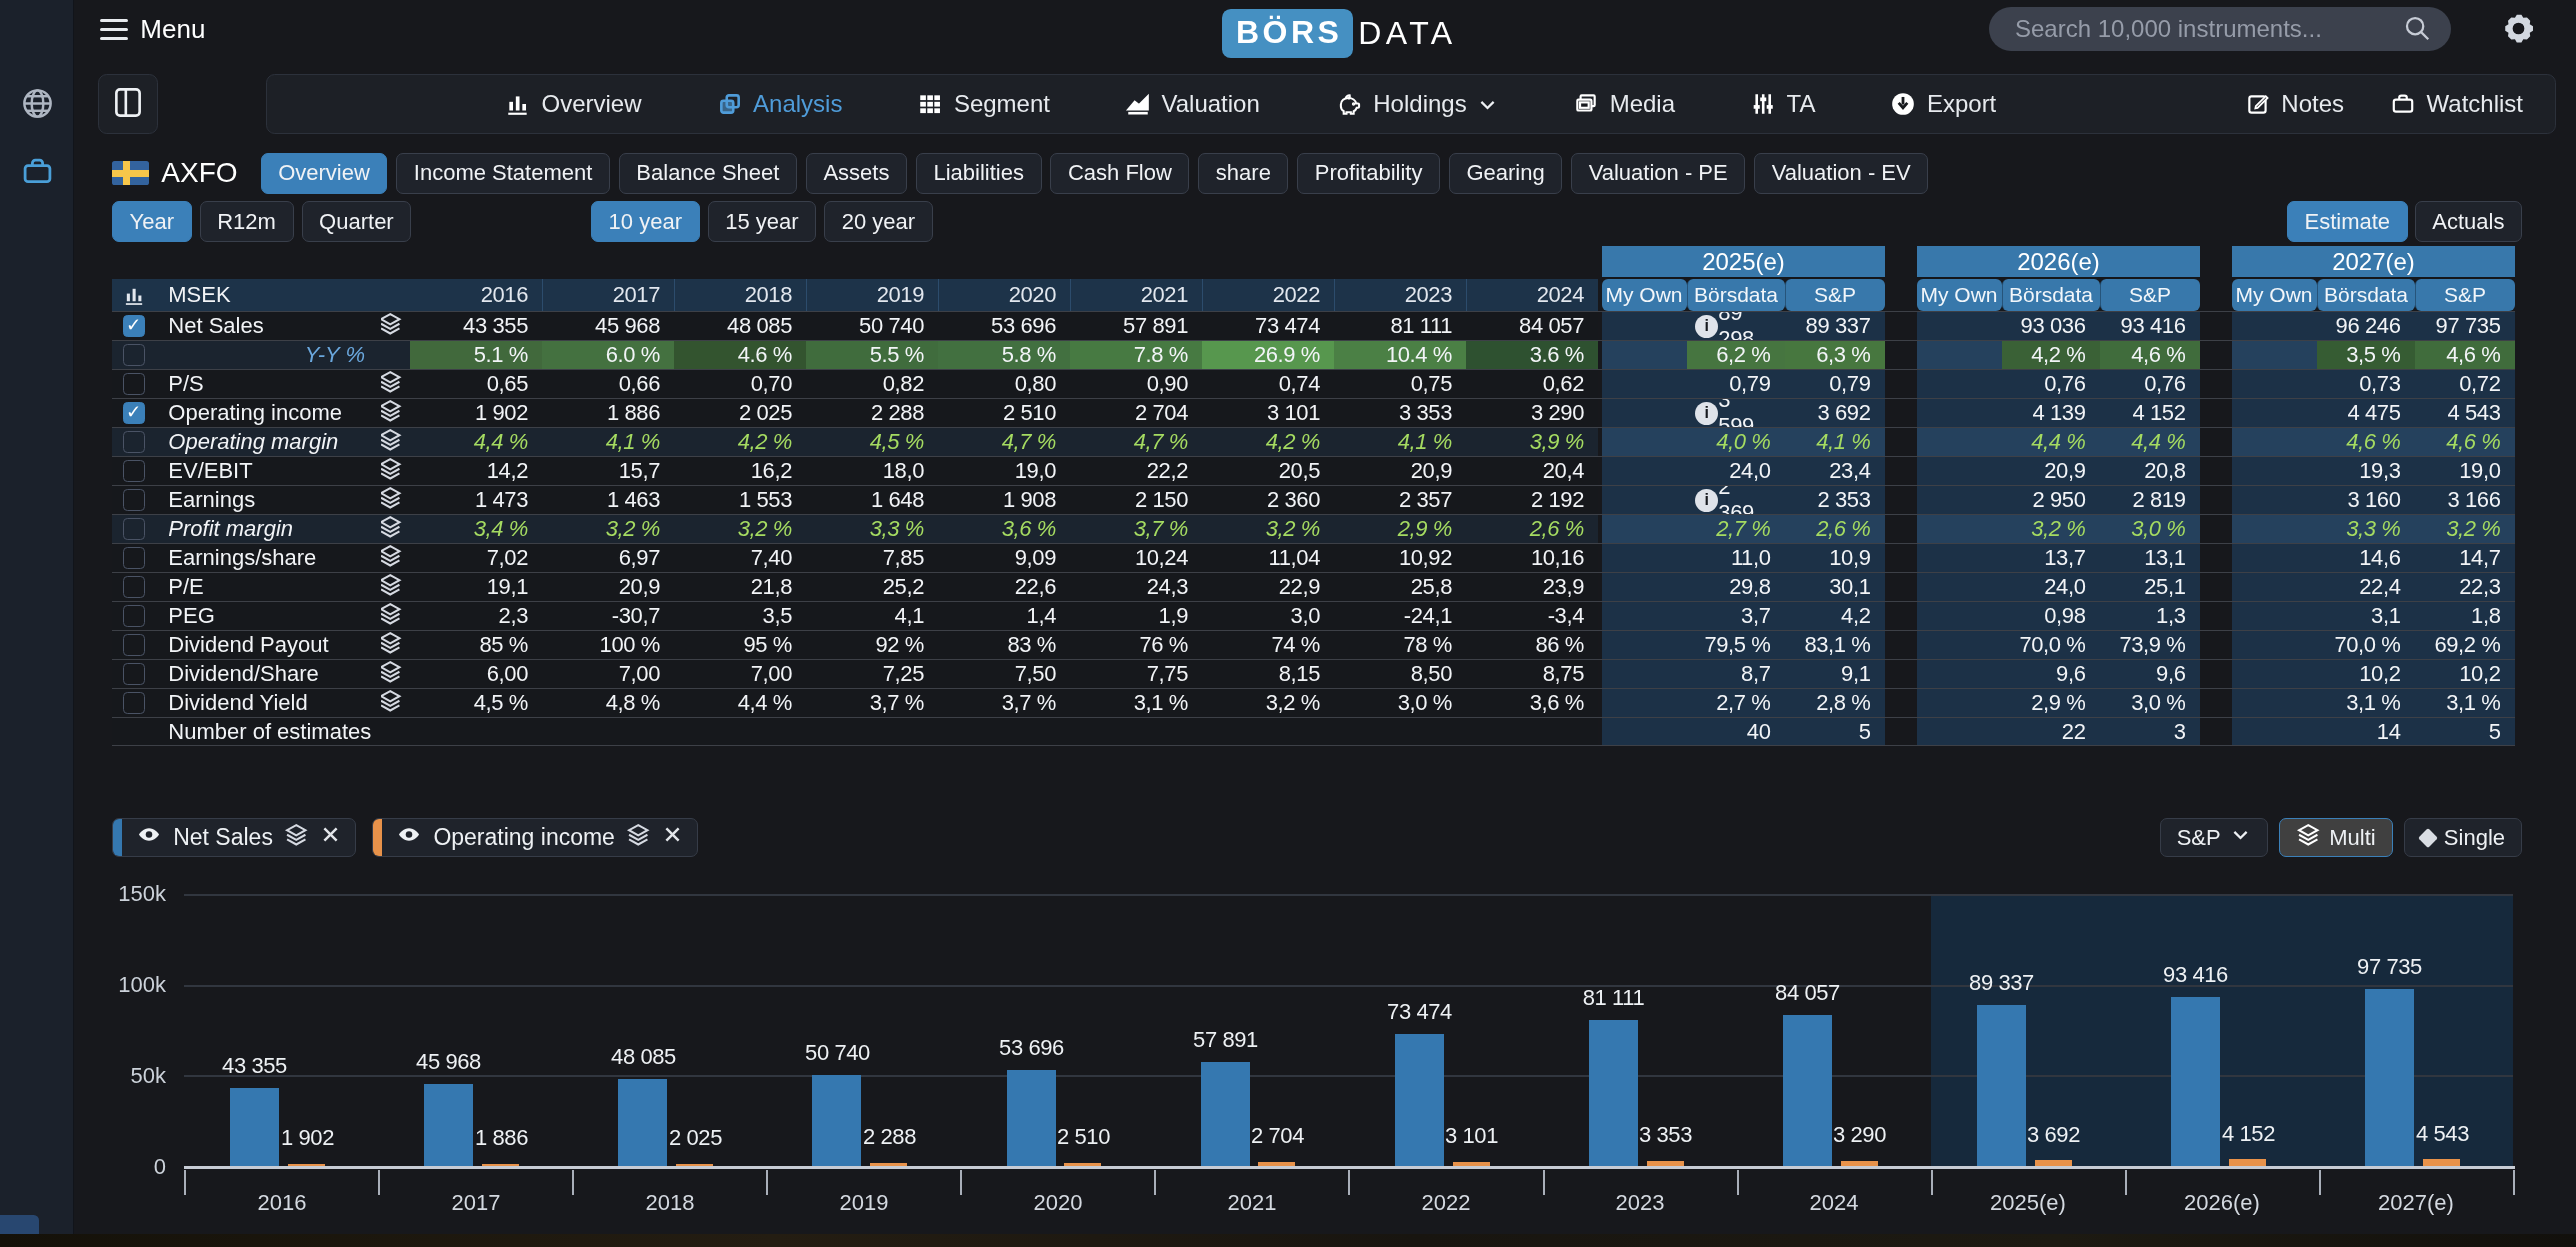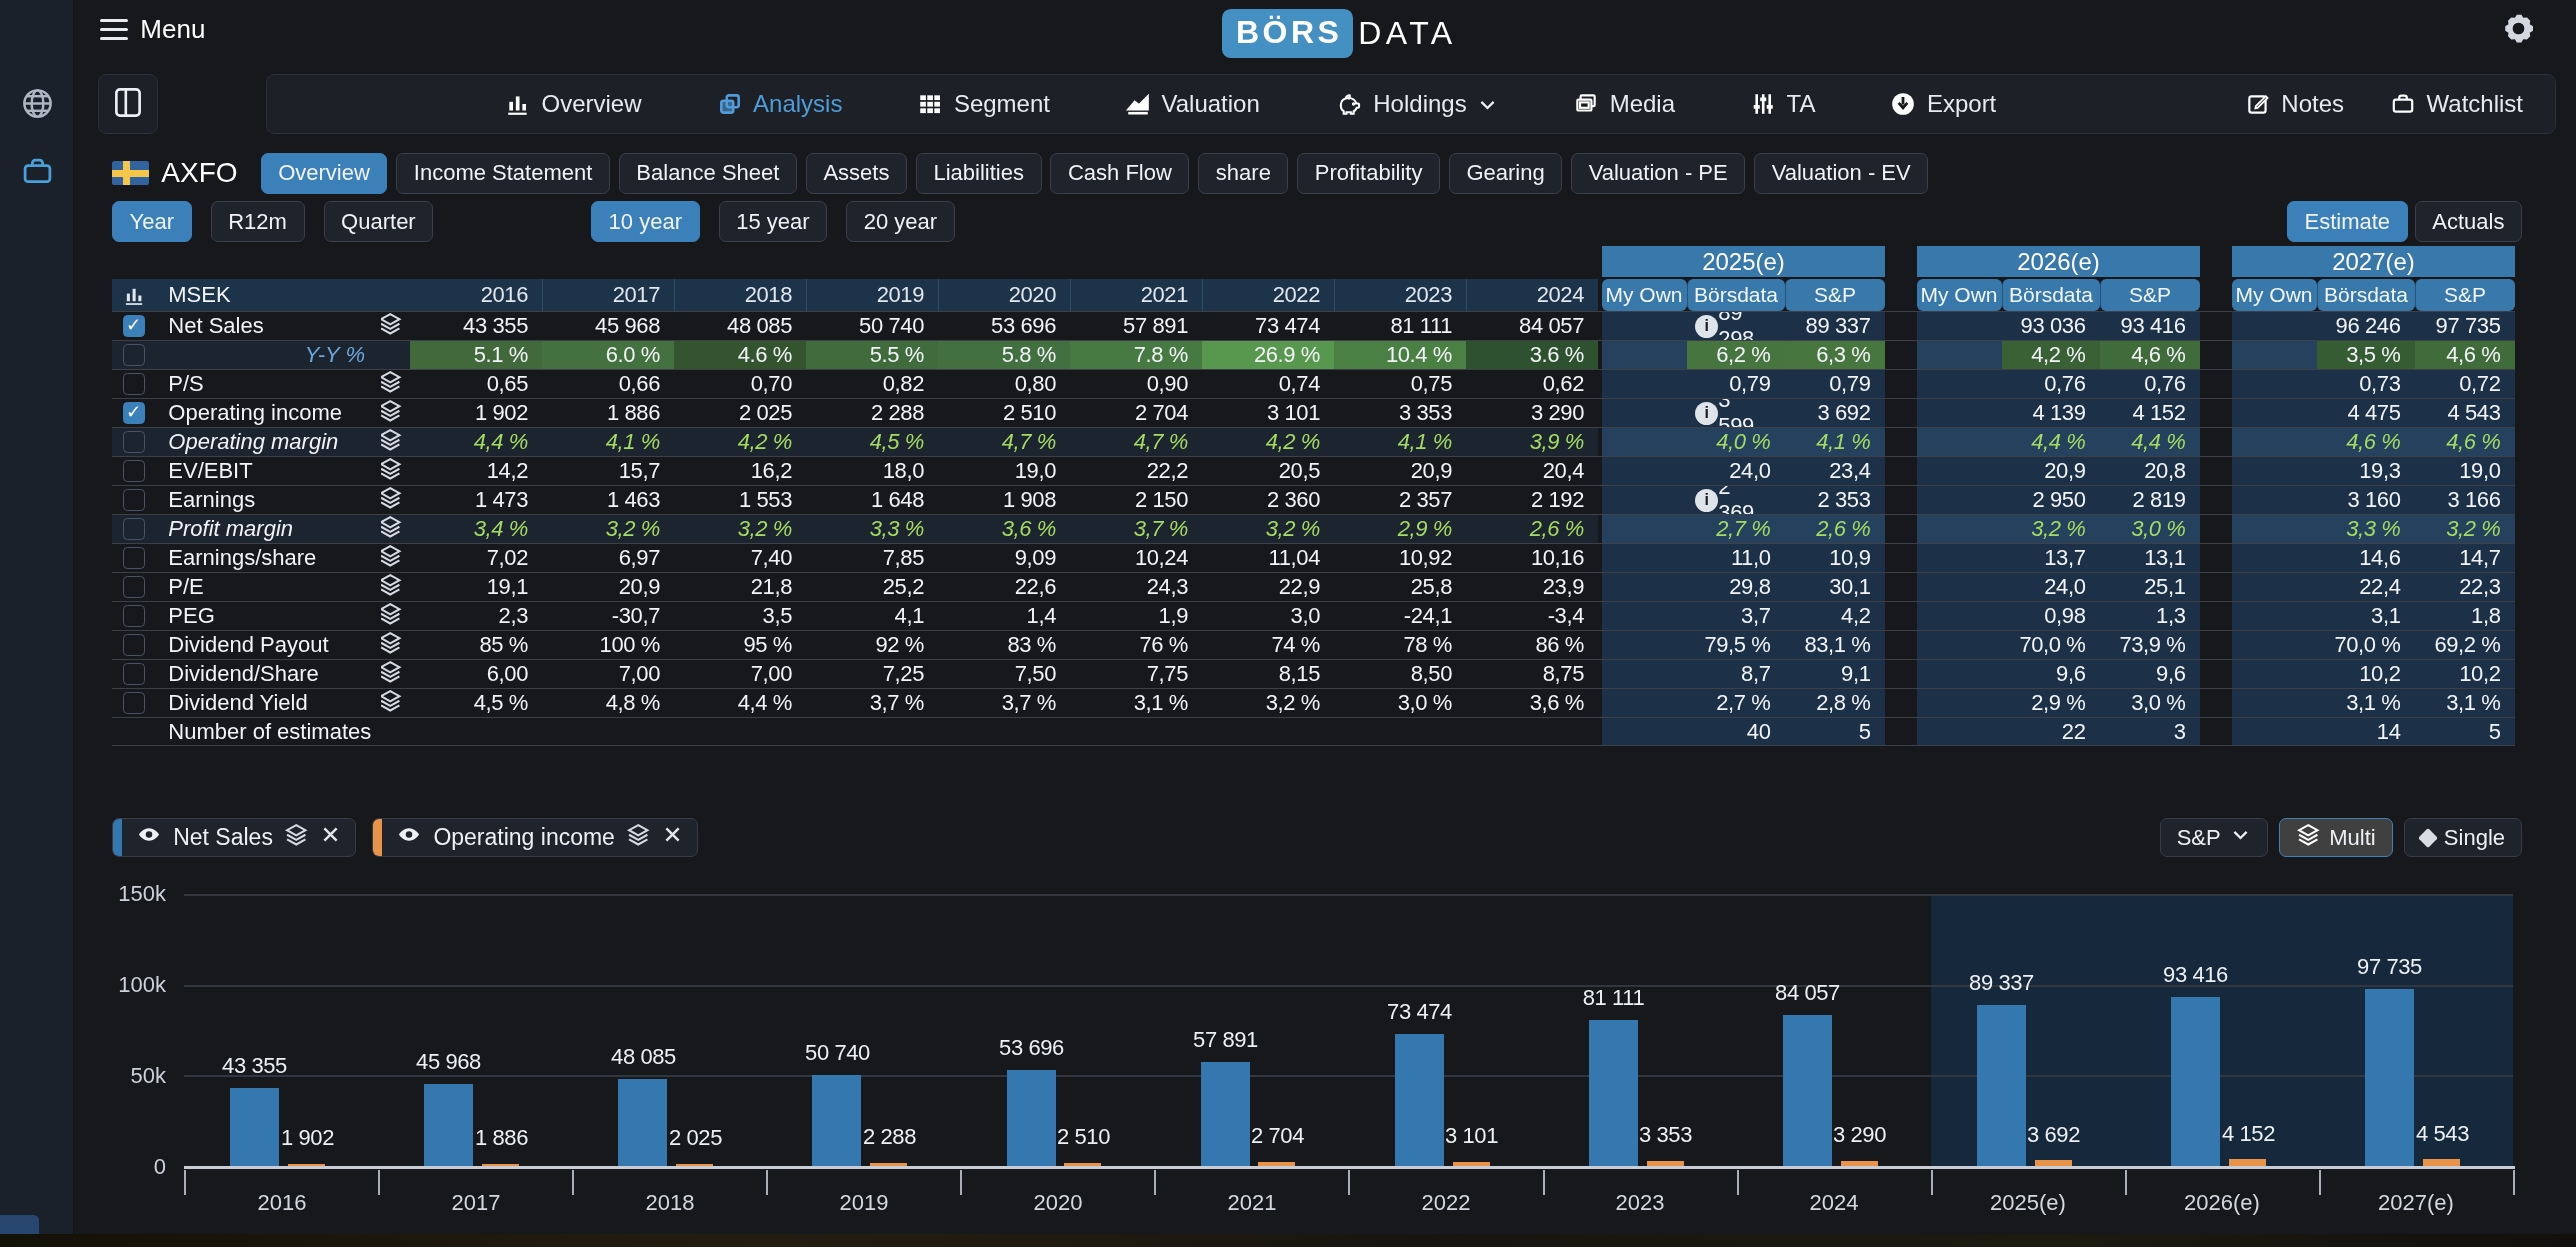--- a/index.html
+++ b/index.html
@@ -37,21 +37,21 @@
   #flag { width:37px; height:24px; border-radius:2.6px; position:relative; background:#33639e; overflow:hidden; }
   #flag::before { content:""; position:absolute; left:11.4px; top:0; width:7px; height:24px; background:#f6c64a; }
   #flag::after { content:""; position:absolute; left:0; top:8.8px; width:37px; height:7px; background:#f6c64a; }
   #ticker-symbol { color:#fff; font-size:28px; font-weight:500; margin:0 23px 0 12.3px; }
   .pill { height:41px; display:flex; align-items:center; padding:0 16.6px; background:#1f232b; border:1.8px solid #393f4b; border-radius:7px; color:#f0f2f5; font-size:22px; white-space:nowrap; cursor:pointer; }
   .pill.active { background:#3b80b9; border-color:#3b80b9; }
   #reporttabs { display:flex; gap:8.8px; }
 
   
   #periodrow { position:absolute; left:112px; top:201px; width:2410px; height:41px; display:flex; align-items:center; }
-  #periodtabs, #rangetabs, #esttoggle { display:flex; gap:19px; }
+  #periodtabs, #rangetabs, #esttoggle { display:flex; gap:8px; }
   #rangetabs { position:absolute; left:479px; }
   #esttoggle { position:absolute; right:0; gap:7px; }
 
   
   #tablewrap { position:absolute; left:112px; top:246px; }
   .tgroup { display:grid; grid-template-columns:1490px 283px 32px 283px 32px 283px; height:33px; }
   .tgroup .ghead { background:#3878ab; color:#fff; font-size:24px; display:flex; align-items:center; justify-content:center; border-bottom:2.6px solid #14161a; }
   .trow { display:grid; grid-template-columns:44px 225px 29px repeat(9,132px) 3.5px 85px 98px 100px 32px 85px 98px 100px 32px 85px 98px 100px; }
   .thead { height:32px; }
   .tbody-row { height:29px; border-top:1.8px solid rgba(150,158,172,0.30); }
@@ -132,20 +132,29 @@
         <span></span>
       </span>
     <span>Menu</span>
   </div>
 
   <div id="logo">
     <span class="logo-box">BÖRS</span>
     <span class="logo-rest">DATA</span>
   </div>
 
+  <div id="searchbox">
+    <input type="text" placeholder="Search 10,000 instruments..." style="">
+    <span>
+      <svg width="30" height="30" viewBox="0 0 24 24" fill="none" stroke="#c7ccd6" stroke-width="1.8">
+        <circle cx="10.5" cy="10.5" r="6.5"></circle>
+          <line x1="15.3" y1="15.3" x2="21" y2="21"></line>
+      </svg>
+    </span>
+  </div>
 
   <div id="gearbtn">
     <span>
       <svg width="37" height="37" viewBox="0 0 24 24" fill="#d3d8e0">
         <path d="M12 8.2a3.8 3.8 0 1 0 0 7.6 3.8 3.8 0 0 0 0-7.6zm9.4 5.3-2.1 1.2.3 2.4-2.1 2.1-2.4-.3-1.2 2.1h-3l-1.2-2.1-2.4.3-2.1-2.1.3-2.4-2.1-1.2v-3l2.1-1.2-.3-2.4 2.1-2.1 2.4.3L10.9 3h3l1.2 2.1 2.4-.3 2.1 2.1-.3 2.4 2.1 1.2z" fill-rule="evenodd" clip-rule="evenodd"></path>
         <circle cx="12" cy="12" r="3.4" fill="#17181c"></circle>
       </svg>
     </span>
   </div>
 

